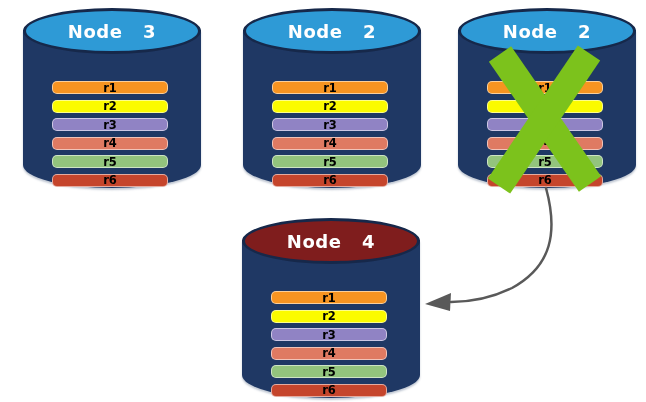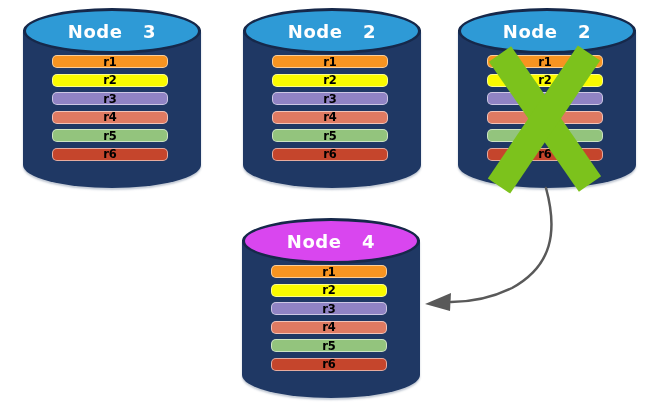--- a/index.html
+++ b/index.html
@@ -21,21 +21,21 @@
     border:3px solid #16284a;
     box-sizing:border-box;
     display:flex;align-items:center;justify-content:center;
     z-index:2;
   }
   .node-label{
     color:#ffffff;font-weight:bold;font-size:18px;
     letter-spacing:.5px;word-spacing:14px;
     text-align:center;
   }
-  .rows{position:absolute;left:29px;top:47px;width:116px;z-index:3;}
+  .rows{position:absolute;left:29px;top:73px;width:116px;z-index:3;}
   .row{
     height:13px;margin-bottom:5.5px;border-radius:5px;
     border:1px solid rgba(255,255,255,.55);
     box-sizing:border-box;
     display:flex;align-items:center;justify-content:center;
   }
   .row-label{
     font-size:11.5px;font-weight:bold;color:#000;line-height:10px;
   }
   .cross-svg{position:absolute;left:0;top:0;z-index:4;overflow:visible;}
@@ -124,21 +124,21 @@
       </div>
   </div>
   <svg class="cross-svg" width="178" height="180" viewBox="0 0 178 180">
     <line x1="42" y1="46" x2="132" y2="176" stroke-width="27" stroke-linecap="butt" stroke="#7CC21C"></line>
     <line x1="131" y1="45" x2="41" y2="178" stroke-width="27" stroke-linecap="butt" stroke="#7CC21C"></line>
   </svg>
 </div>
 
 <div class="node" style="left:242px;top:218px;">
   <div class="cyl-body" style="background-color: rgb(31, 56, 100);"></div>
-  <div class="cyl-top" style="background-color: #d946ef;">
+  <div class="cyl-top" style="background-color: #7f1d1d;">
     <span class="node-label">Node 4</span>
   </div>
   <div class="rows">
     <div class="row" style="background-color: rgb(247, 148, 33);">
         <span class="row-label">r1</span>
       </div>
     <div class="row" style="background-color: rgb(251, 251, 0);">
         <span class="row-label">r2</span>
       </div>
     <div class="row" style="background-color: rgb(144, 131, 196);">

